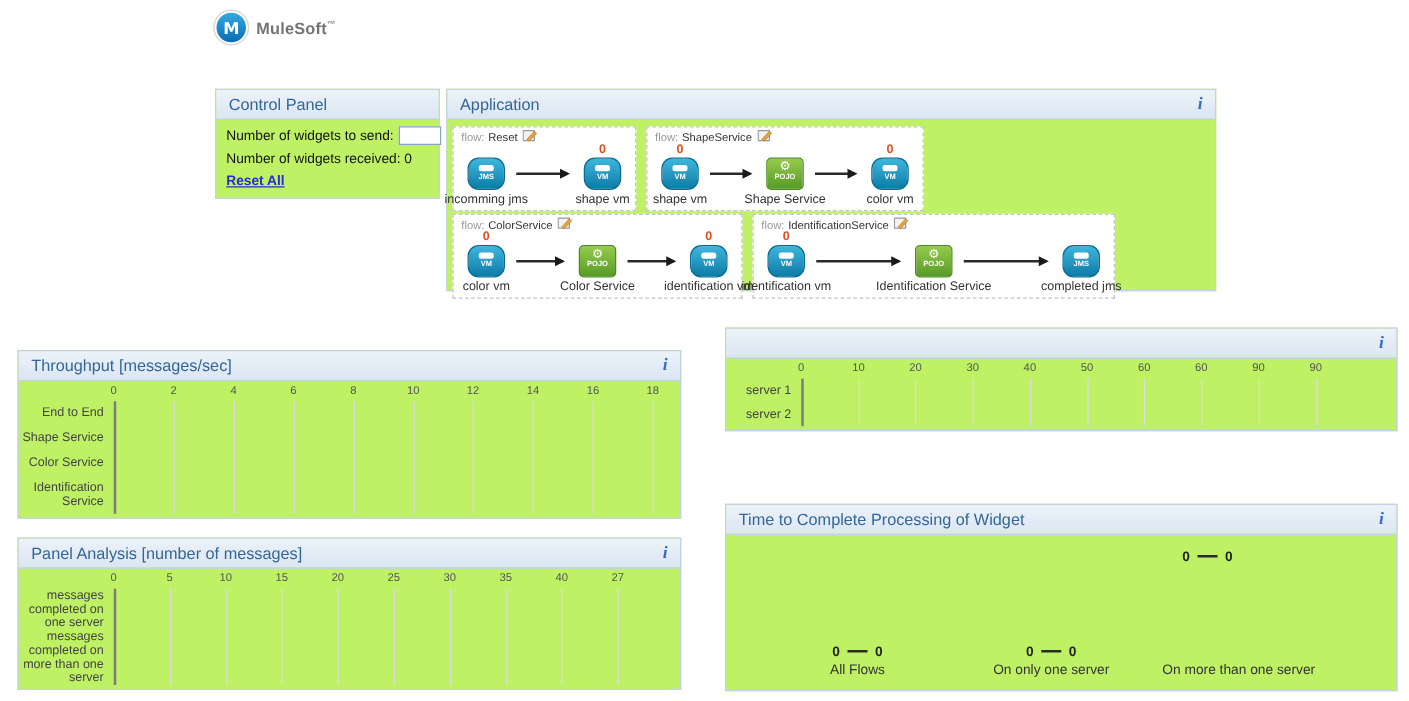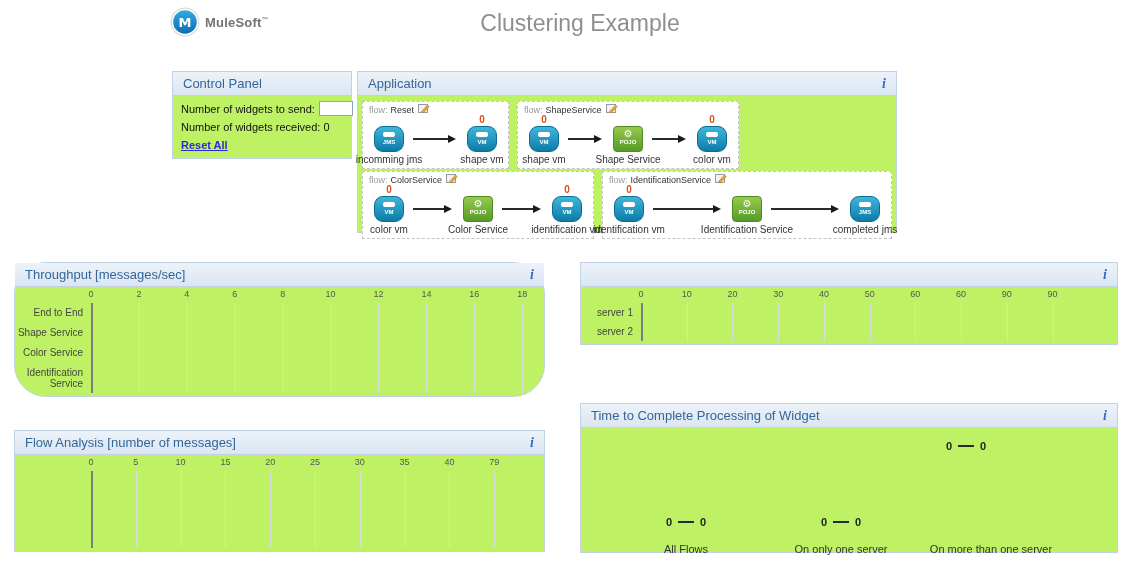--- a/index.html
+++ b/index.html
@@ -17,21 +17,21 @@
   .info-icon{position:absolute;right:10px;top:0;font-family:"Liberation Serif",serif;font-style:italic;font-weight:bold;color:#3a6bc4;font-size:14px;cursor:pointer;}
 
   
   #panel-control{left:172px;top:71px;width:180px;height:88px;}
   .cp-row{font-size:11px;color:#111;margin:5px 8px 0 8px;display:flex;align-items:center;white-space:nowrap;}
   .cp-row input{width:28px;height:13px;border:1px solid #89a4c0;font-size:10px;margin-left:4px;padding:0 2px;}
   .send-btn{color:#3a57c9;font-size:9px;margin-left:6px;cursor:pointer;}
   .reset-link{color:#2b2bd4;font-size:11px;font-weight:bold;text-decoration:underline;margin:6px 8px;display:inline-block;cursor:pointer;}
 
   
-  #panel-application{left:357px;top:71px;width:540px;height:162px;}
+  #panel-application{left:357px;top:71px;width:616px;height:162px;}
   .app-content{position:absolute;top:24px;left:0;right:0;bottom:0;padding:3px 4px;}
   .flow-row{display:flex;margin-top:2px;}
   .flow-box{border:1px dashed #c4c4c4;background:#fff;margin-right:8px;box-sizing:border-box;padding:1px 6px 2px 6px;flex:none;}
   .flow-head{font-size:9px;color:#999;height:13px;display:flex;align-items:center;}
   .flow-name{color:#333;margin-left:3px;margin-right:4px;}
   .flow-nodes{display:flex;padding:0 2px;}
   .node{width:36px;height:50px;position:relative;flex:none;}
   .node .count{position:absolute;top:-2px;left:0;right:0;text-align:center;color:#e04e1f;font-size:10px;font-weight:bold;height:11px;}
   .nicon{position:absolute;top:10px;left:3px;width:30px;height:26px;box-sizing:border-box;}
   .icon-vm,.icon-jms{background:linear-gradient(#3fb6dc,#0d7ba6);border:1px solid #0a6c94;border-radius:9px;}
@@ -42,42 +42,42 @@
   .nlabel{position:absolute;top:38px;left:50%;transform:translateX(-50%);white-space:nowrap;font-size:10px;color:#333;}
   .arrow{flex:1;height:2px;background:#2a2a2a;margin:22px 10px 0 6px;position:relative;min-width:18px;}
   .arrow::after{content:"";position:absolute;right:-2px;top:-3px;border-left:8px solid #1a1a1a;border-top:4px solid transparent;border-bottom:4px solid transparent;}
   #flow-row-0 .flow-box:nth-child(1){width:147px;}
   #flow-row-0 .flow-box:nth-child(2){width:222px;}
   #flow-row-1 .flow-box:nth-child(1){width:232px;}
   #flow-row-1 .flow-box:nth-child(2){width:290px;margin-right:0;}
   .edit-ic{cursor:pointer;display:inline-block;}
 
   
-  #panel-throughput{left:14px;top:262px;width:531px;height:135px;border-radius:32px;}
+  #panel-throughput{left:14px;top:280px;width:531px;height:135px;}
   #panel-amount{left:580px;top:262px;width:538px;height:83px;}
   #panel-flowanalysis{left:14px;top:430px;width:531px;height:122px;}
   .chart-area{position:absolute;top:24px;left:0;right:0;bottom:0;}
   .cats{position:absolute;left:0;top:16px;bottom:3px;display:flex;flex-direction:column;justify-content:space-around;align-items:flex-end;padding-right:6px;box-sizing:border-box;}
   .plot{position:absolute;top:3px;bottom:3px;right:5px;}
   #panel-throughput .cats,#panel-flowanalysis .cats{width:74px;}
   #panel-throughput .plot,#panel-flowanalysis .plot{left:76px;}
   #panel-amount .cats{width:58px;}
   #panel-amount .plot{left:60px;}
   .cat-label{font-size:10px;color:#444;line-height:11px;text-align:right;}
   .tick-label{position:absolute;top:-1px;transform:translateX(-50%);font-size:9px;color:#555;}
   .gridline{position:absolute;top:13px;bottom:0;width:1px;background:#dcdcdc;}
   .gridline.axis{width:2px;background:#7d7d7d;}
   .bar{position:absolute;height:10px;background:#5b9bd5;transform:translateY(-50%);}
 
   
   #panel-time{left:580px;top:403px;width:538px;height:150px;}
   .time-content{position:absolute;top:24px;left:0;right:0;bottom:0;}
   .gauge{position:absolute;text-align:center;}
   .gvals{font-size:11px;font-weight:bold;color:#222;line-height:13px;white-space:nowrap;}
-  .glabel{font-size:11px;color:#333;line-height:14px;white-space:nowrap;margin-top:13px;}
+  .glabel{font-size:11px;color:#333;line-height:14px;white-space:nowrap;}
   .dash{display:inline-block;width:16px;height:2px;background:#2a2a2a;vertical-align:3px;margin:0 6px;}
 </style>
 </head>
 <body>
 
 <div id="stage">
 
   <div class="logo-wrap">
     <svg width="30" height="30" viewBox="0 0 30 30">
       <defs>
@@ -86,21 +86,20 @@
             <stop offset="1" stop-color="#0b6cb4"></stop>
         </linearGradient>
       </defs>
       <circle cx="15" cy="15" r="14.5" fill="#dcdcdc"></circle>
       <circle cx="15" cy="15" r="13.2" fill="#ffffff"></circle>
       <circle cx="15" cy="15" r="11.8" fill="url(#lg)"></circle>
       <text x="15" y="20" text-anchor="middle" font-family="DejaVu Sans" font-size="13" font-weight="bold" fill="#ffffff">M</text>
     </svg>
     <span class="brand"><span>MuleSoft</span><sup>™</sup></span>
   </div>
-  <div class="page-title">Clustering Example</div>
 
   <div class="panel" id="panel-control">
     <div class="panel-header">
       <span>Control Panel</span>
     </div>
     <div class="cp-row">
       <span>Number of widgets to send:</span>
       <input type="text" value="" style="">
       <span class="send-btn">▶</span>
     </div>
@@ -338,44 +337,48 @@
           <span class="tick-label" style="left: 87.3786%;">90</span>
           <div class="gridline" style="left: 87.3786%;"></div>
           <div class="bar" style="left: 0%; top: 32.75%; width: 0%;"></div>
           <div class="bar" style="left: 0%; top: 76.25%; width: 0%;"></div>
         </div>
     </div>
   </div>
 
   <div class="panel" id="panel-flowanalysis">
     <div class="panel-header">
-      <span>Flow Analysis [number of messages]</span>
+      <span>Panel Analysis [number of messages]</span>
       <span class="info-icon">i</span>
     </div>
     <div class="chart-area">
+      <div class="cats">
+          <div class="cat-label">messages completed on one server</div>
+          <div class="cat-label">messages completed on more than one server</div>
+        </div>
       <div class="plot">
           <span class="tick-label" style="left: 0%;">0</span>
           <div class="gridline axis" style="left: 0%;"></div>
           <span class="tick-label" style="left: 10%;">5</span>
           <div class="gridline" style="left: 10%;"></div>
           <span class="tick-label" style="left: 20%;">10</span>
           <div class="gridline" style="left: 20%;"></div>
           <span class="tick-label" style="left: 30%;">15</span>
           <div class="gridline" style="left: 30%;"></div>
           <span class="tick-label" style="left: 40%;">20</span>
           <div class="gridline" style="left: 40%;"></div>
           <span class="tick-label" style="left: 50%;">25</span>
           <div class="gridline" style="left: 50%;"></div>
           <span class="tick-label" style="left: 60%;">30</span>
           <div class="gridline" style="left: 60%;"></div>
           <span class="tick-label" style="left: 70%;">35</span>
           <div class="gridline" style="left: 70%;"></div>
           <span class="tick-label" style="left: 80%;">40</span>
           <div class="gridline" style="left: 80%;"></div>
-          <span class="tick-label" style="left: 90%;">79</span>
+          <span class="tick-label" style="left: 90%;">27</span>
           <div class="gridline" style="left: 90%;"></div>
           <div class="bar" style="left: 0%; top: 32.75%; width: 0%;"></div>
           <div class="bar" style="left: 0%; top: 76.25%; width: 0%;"></div>
         </div>
     </div>
   </div>
 
   <div class="panel" id="panel-time">
     <div class="panel-header">
       <span>Time to Complete Processing of Widget</span>

